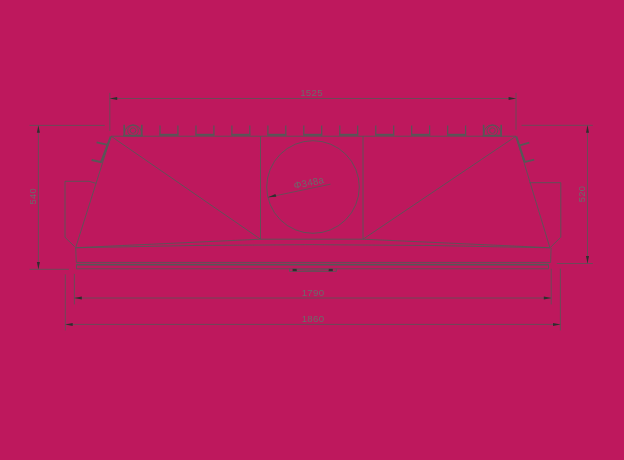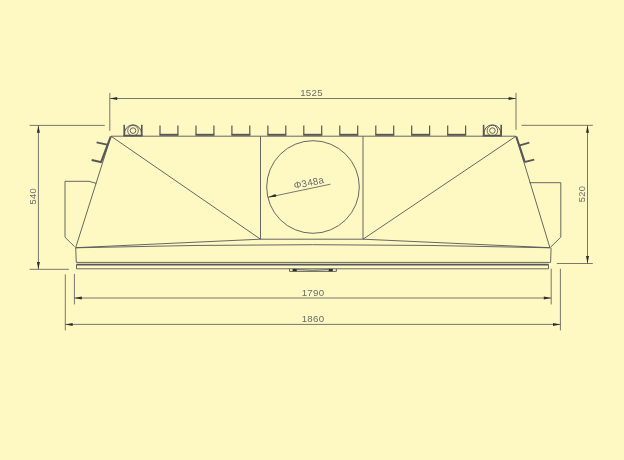--- a/index.html
+++ b/index.html
@@ -1,16 +1,16 @@
 <!DOCTYPE html>
 <html><head>
 <meta charset="utf-8">
 <style>
   html,body{margin:0;padding:0;background:#ffffff;}
-  .sheet{width:624px;height:460px;position:relative;background:#fef9c3;overflow:hidden;}
+  .sheet{width:624px;height:460px;position:relative;background:#be185d;overflow:hidden;}
   text{font-family:"Liberation Sans",sans-serif;fill:#6b6b6b;letter-spacing:0.25px;}
 </style>
 </head>
 <body>
 <div class="sheet">
 <svg width="624" height="460" viewBox="0 0 624 460" xmlns="http://www.w3.org/2000/svg">
 <g fill="none" stroke="#575757" stroke-width="0.9" stroke-linecap="butt">
 
 <line x1="111" y1="136.2" x2="516" y2="136.2"></line>
 

